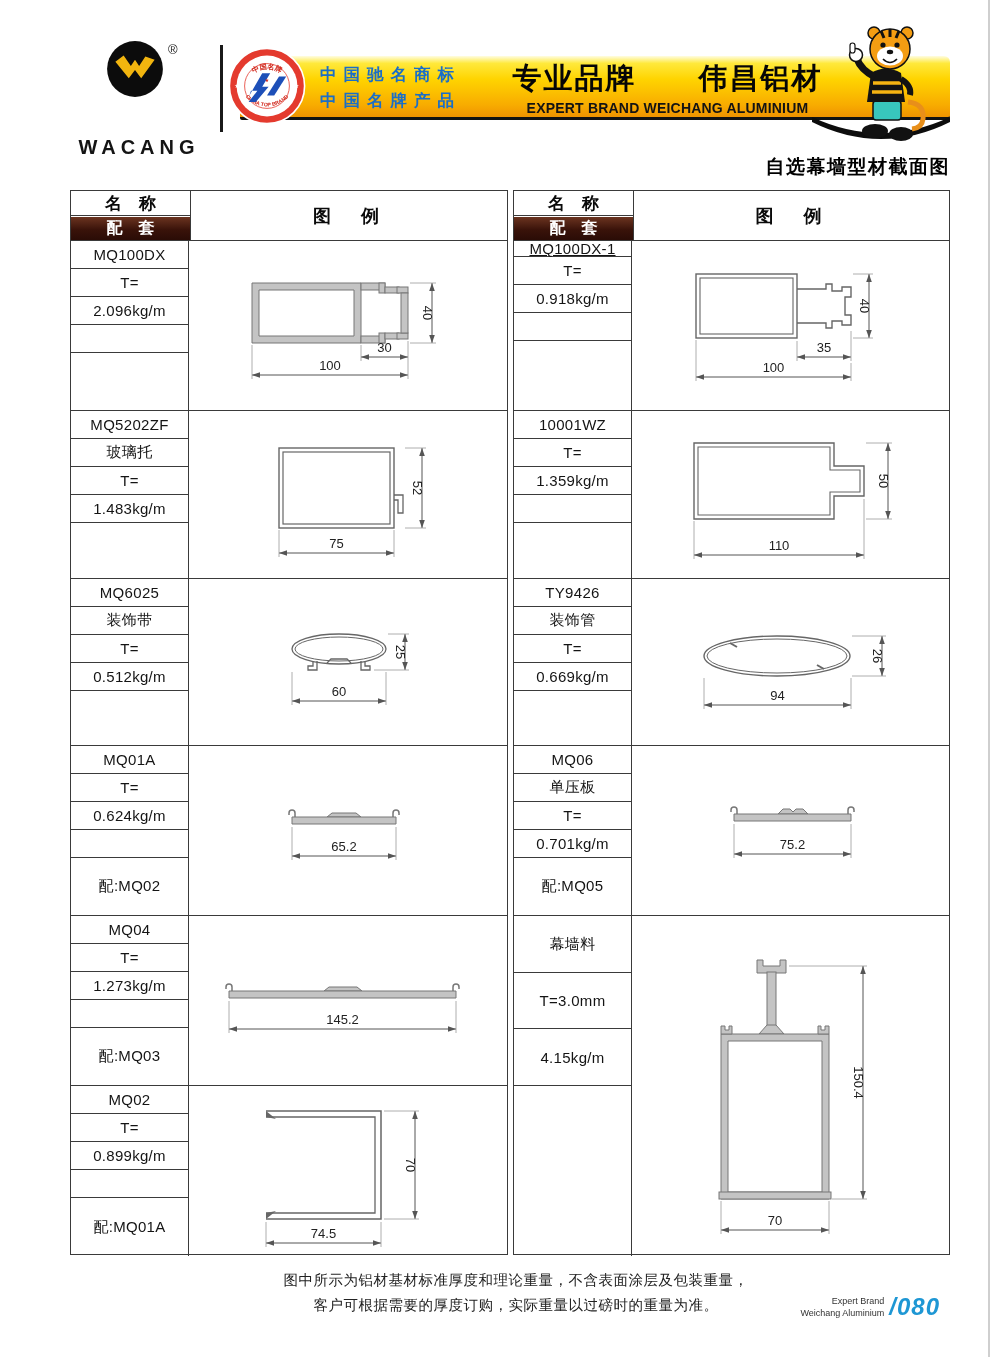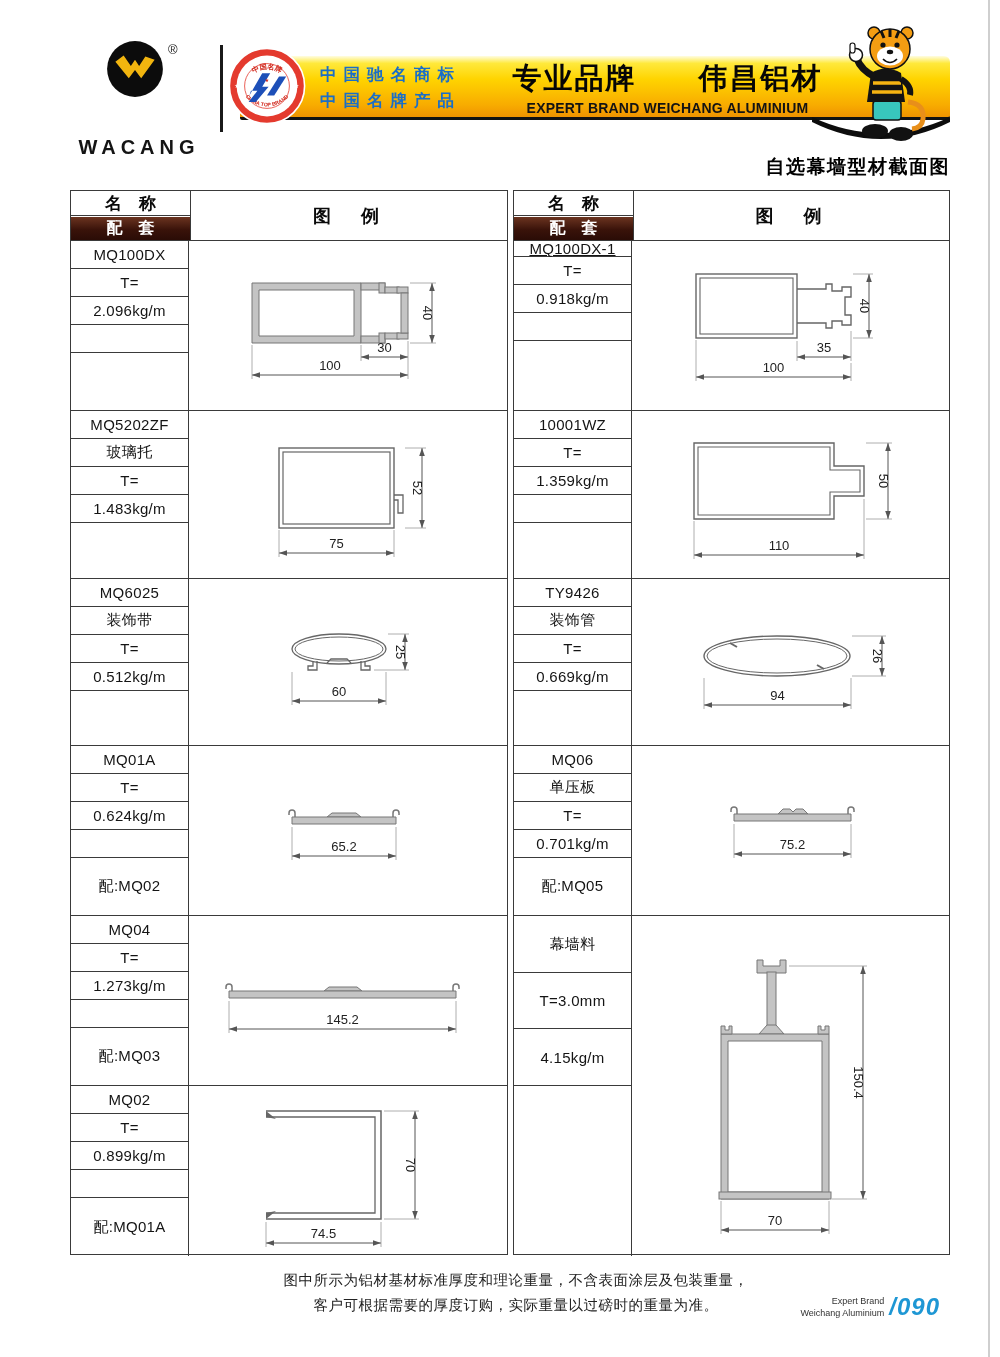--- a/index.html
+++ b/index.html
@@ -465,16 +465,16 @@
 
   <div class="note">
     <div>图中所示为铝材基材标准厚度和理论重量，不含表面涂层及包装重量，</div>
     <div>客户可根据需要的厚度订购，实际重量以过磅时的重量为准。</div>
   </div>
   <div class="pagenum">
     <div class="brand-sm">
       <div>Expert Brand</div>
       <div>Weichang Aluminium</div>
     </div>
-    <div class="pn">/090</div>
+    <div class="pn">/080</div>
   </div>
   <div class="edge-line"></div>
 </div>
 
 </body></html>

